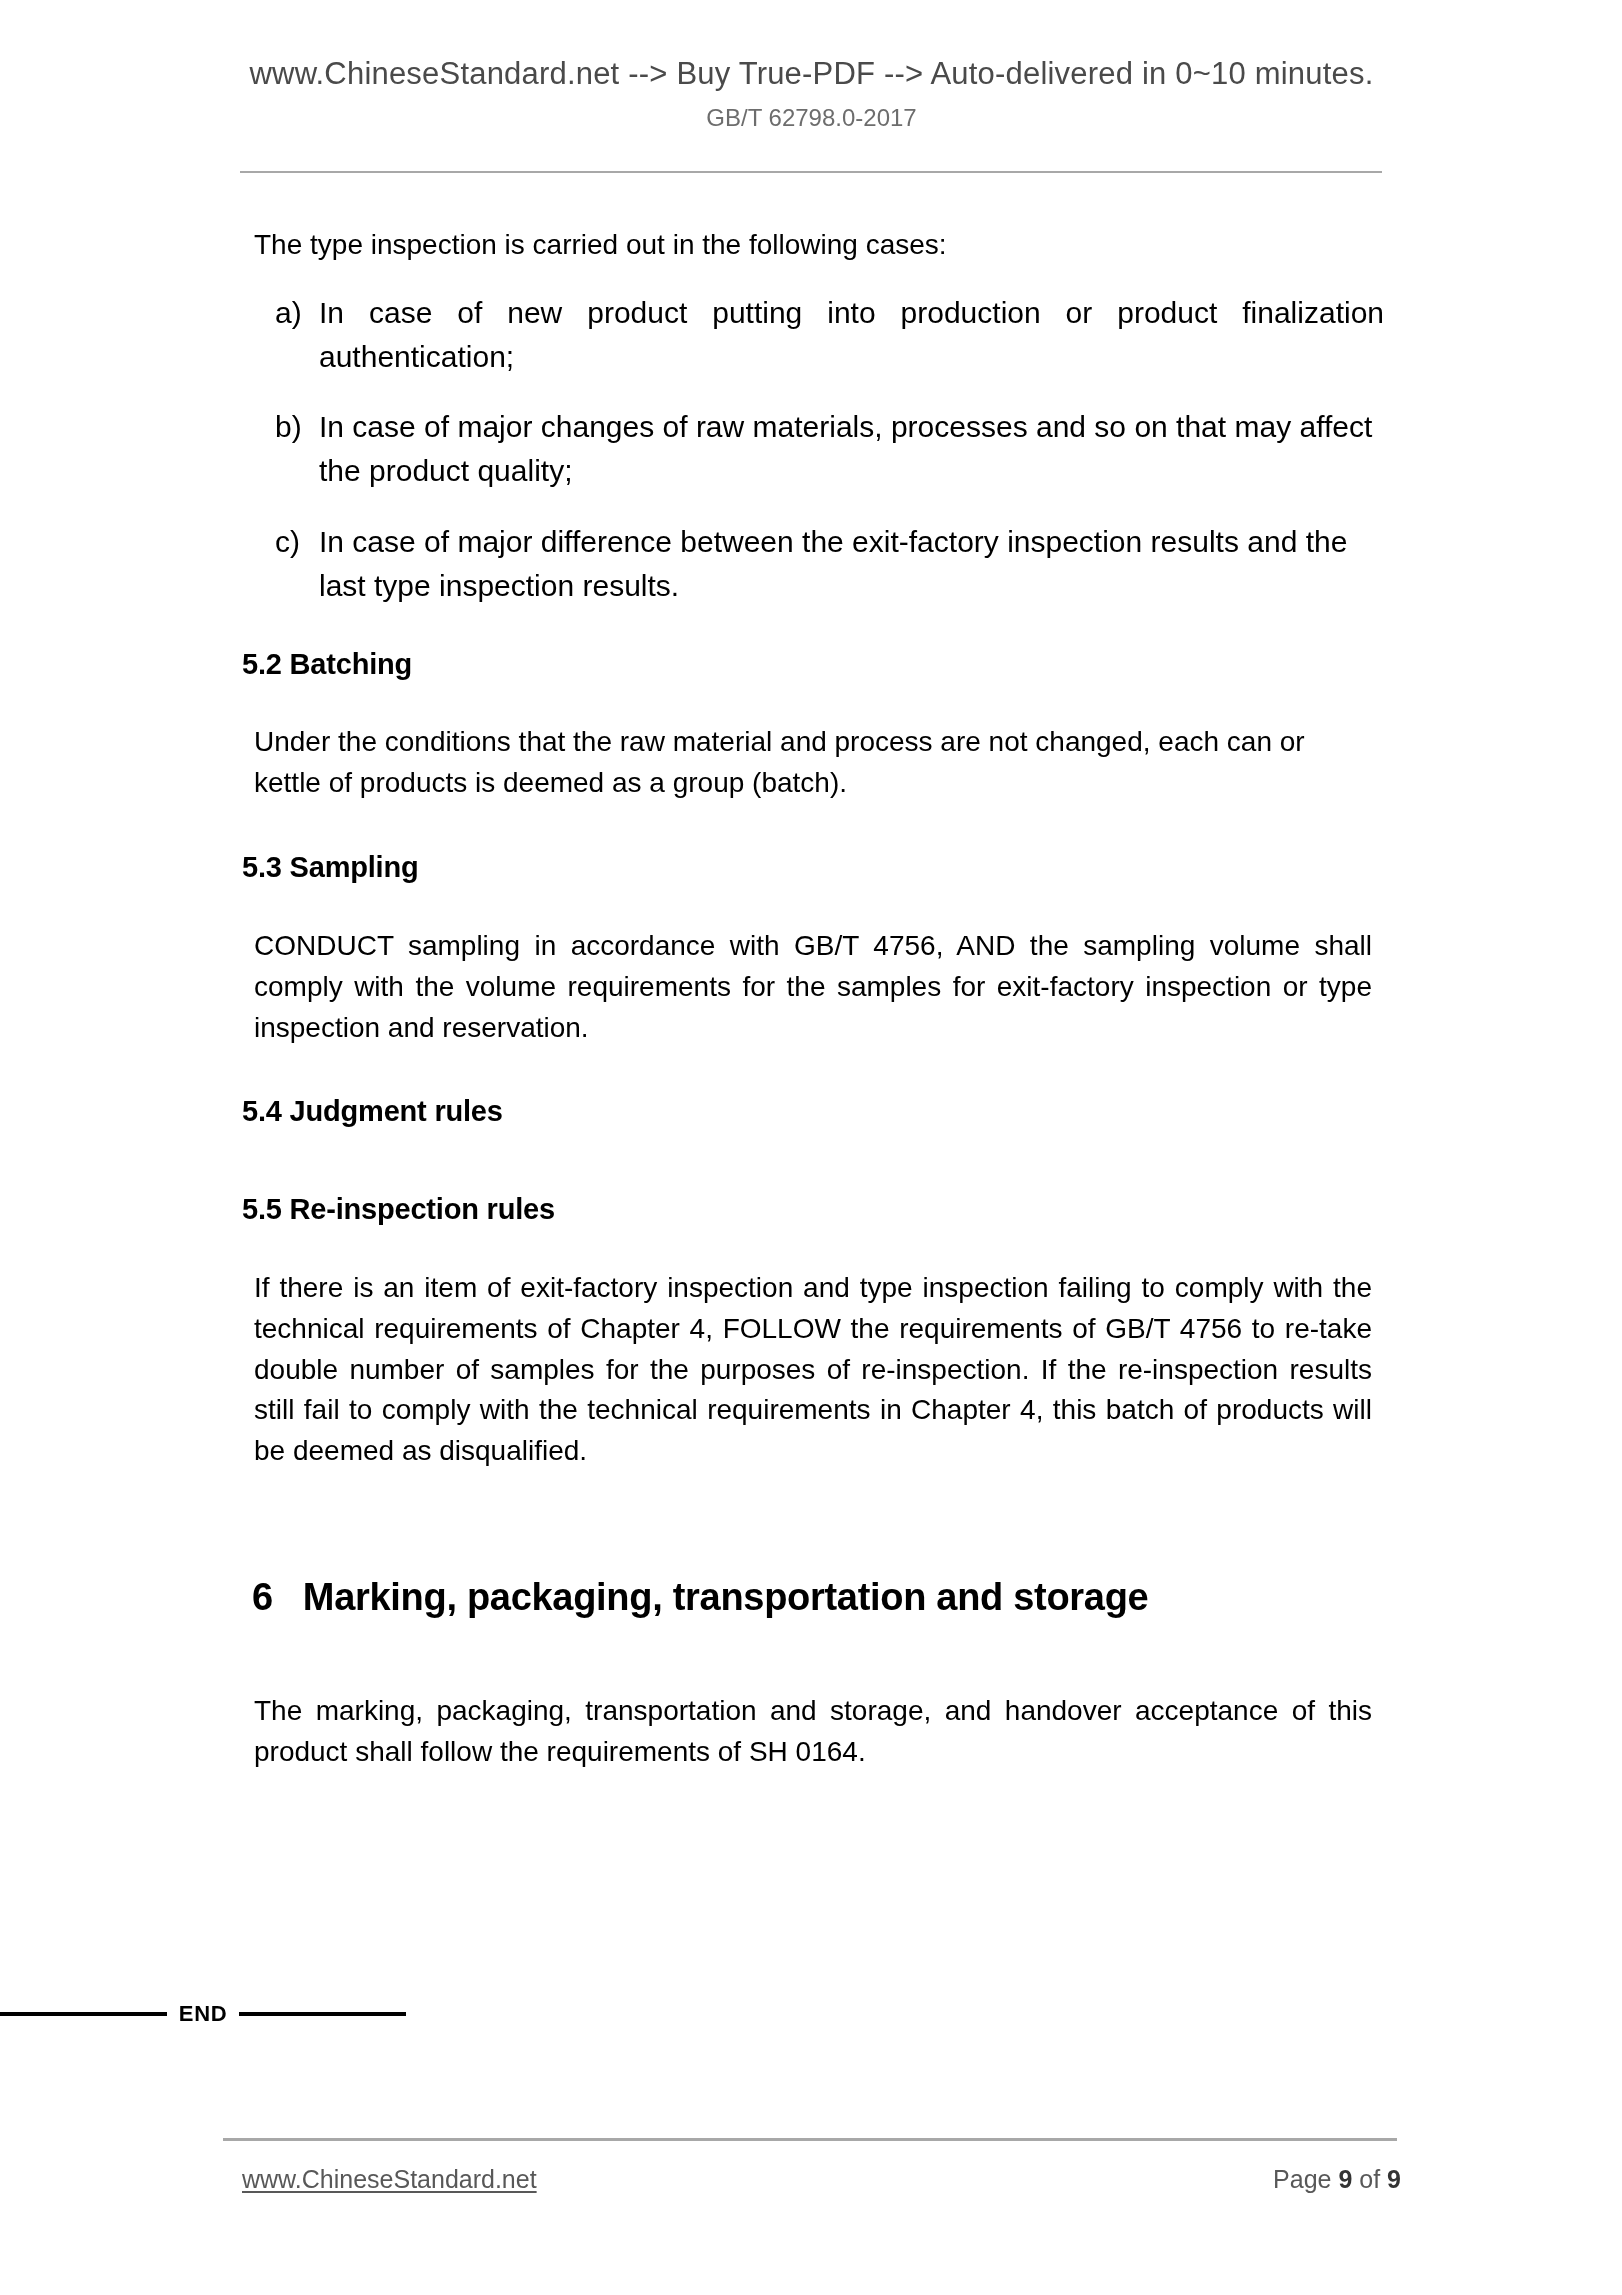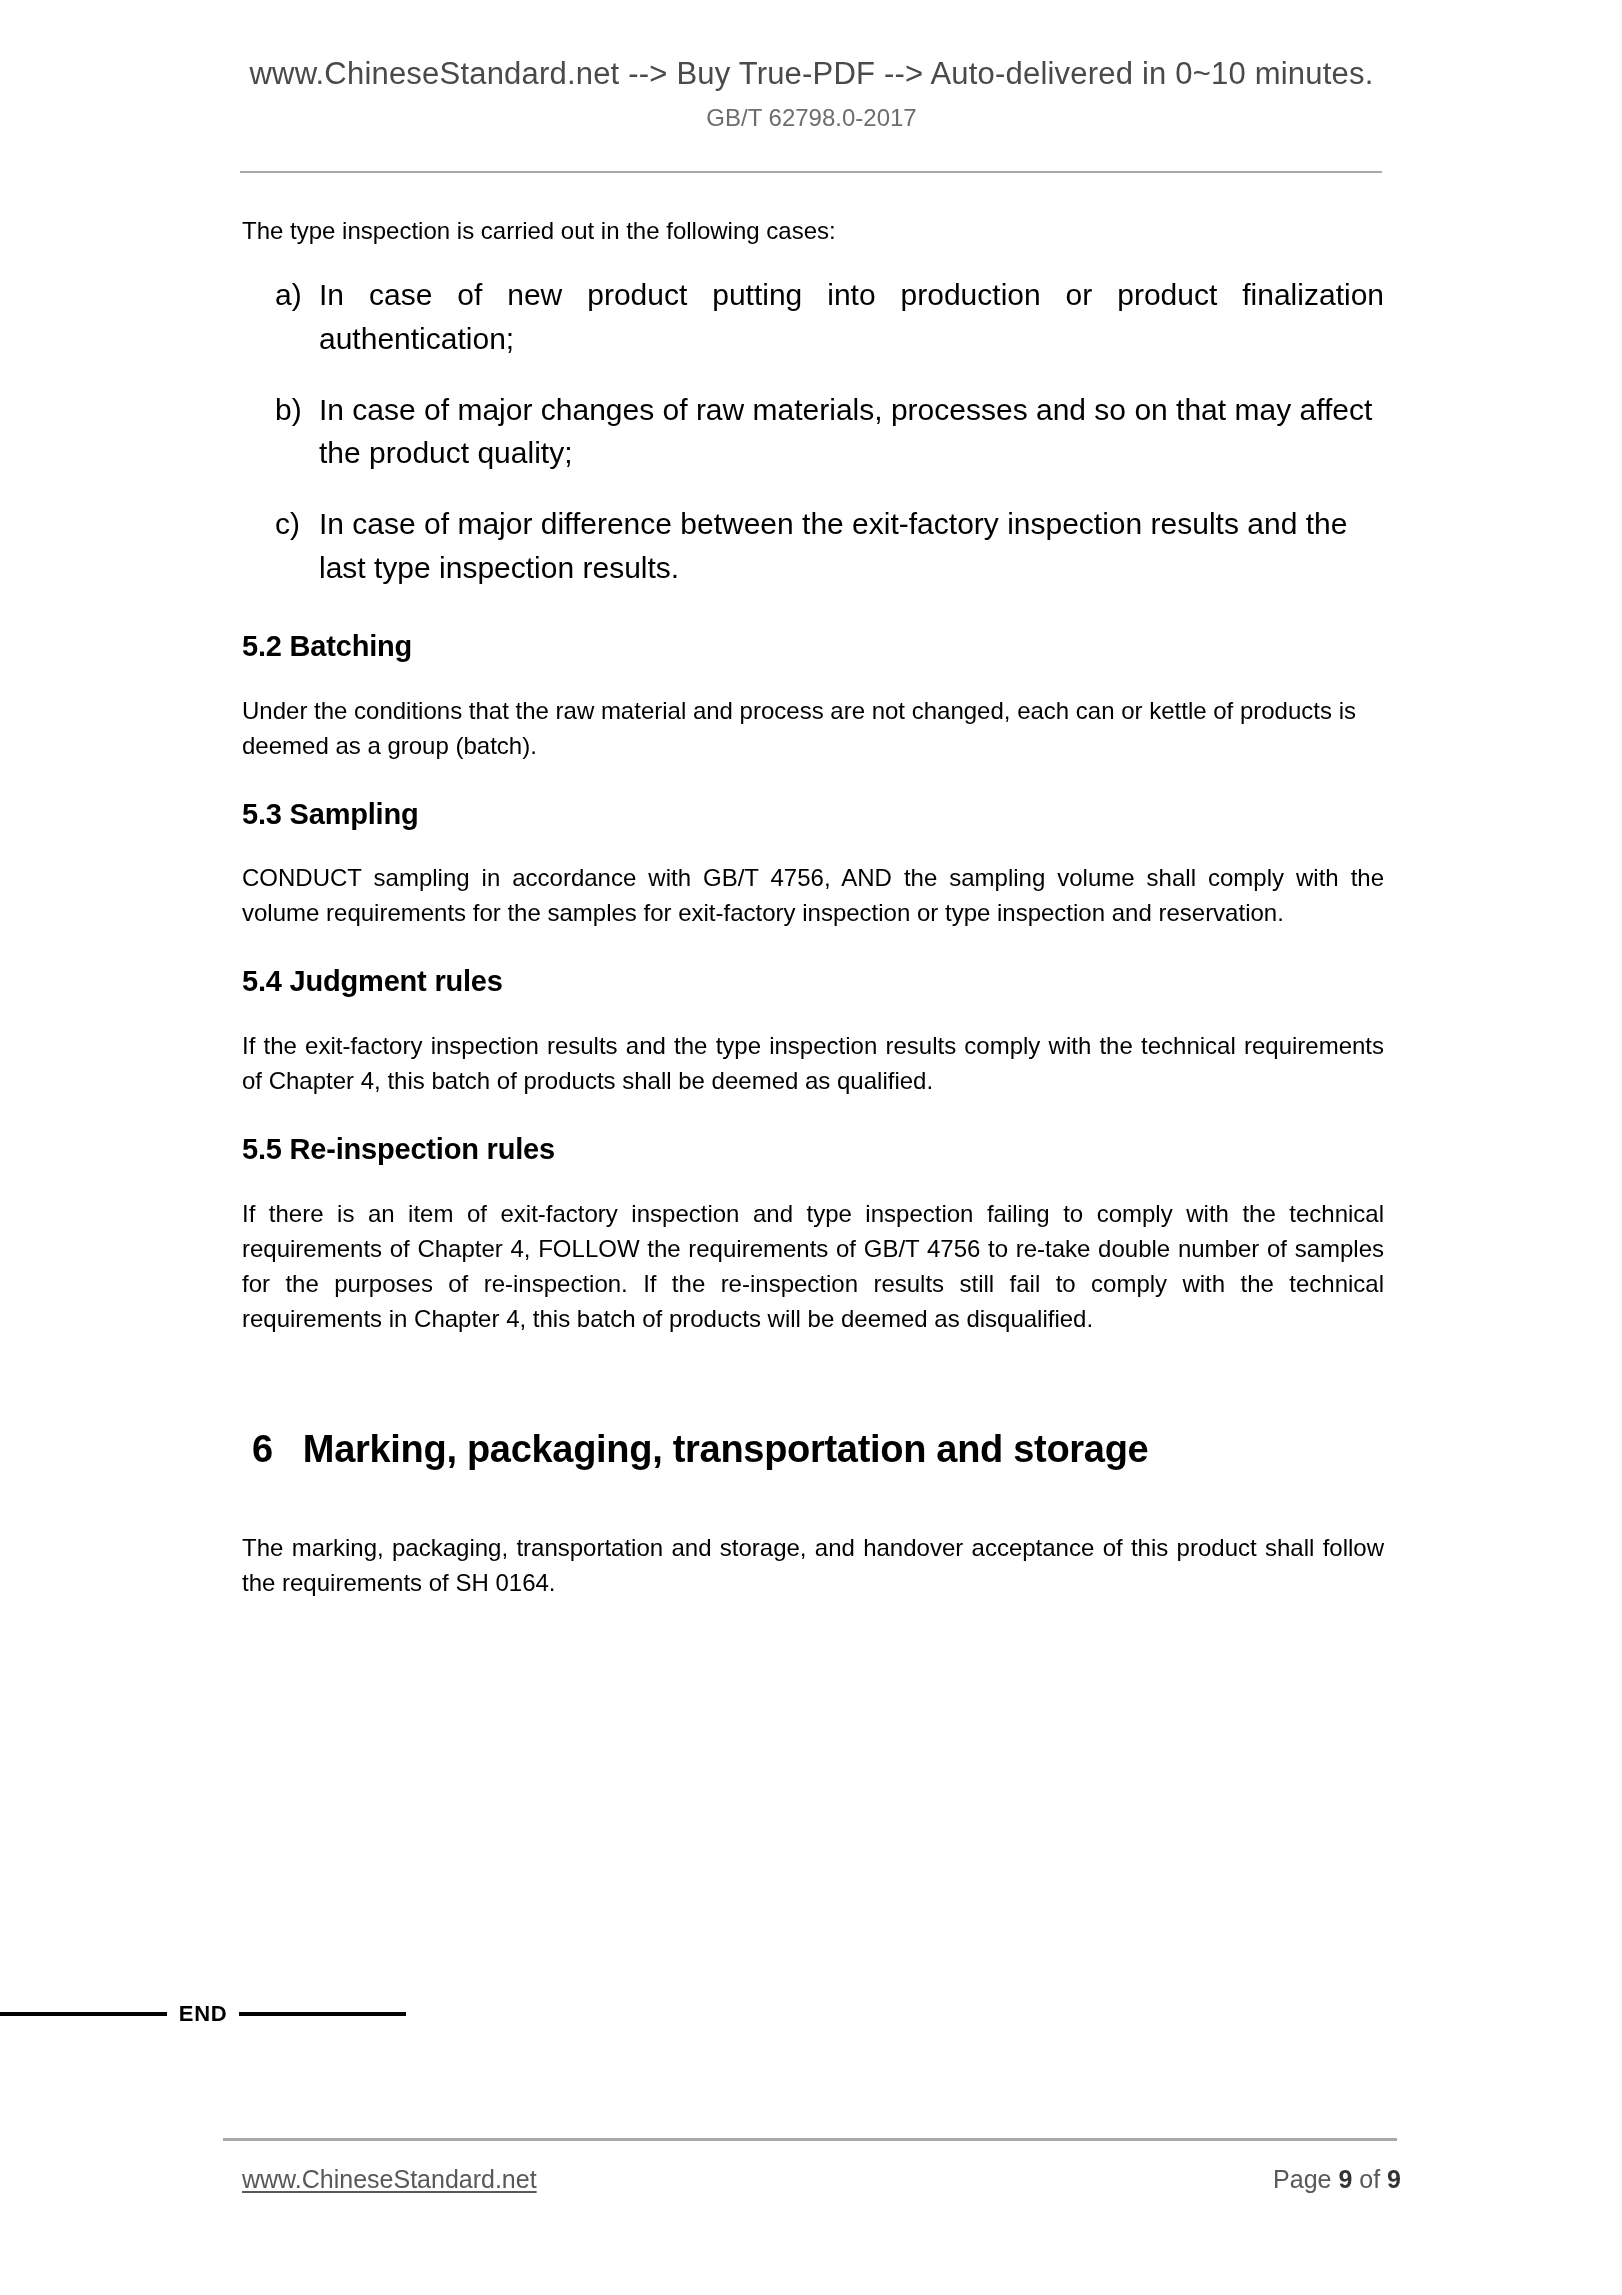--- a/index.html
+++ b/index.html
@@ -48,22 +48,22 @@
   }
 
   
   .body-area {
     position: absolute;
     left: 242px;
     top: 213px;
     width: 1142px;
   }
   p.para {
-    margin: 0;
-    font-size: 24px;
+    margin: 12px;
+    font-size: 28px;
     line-height: 1.46;
     text-align: justify;
     text-justify: inter-word;
     color: #000;
   }
   p.para.nojust {
     text-align: left;
   }
   .gap-32 { height: 27px; }
   .gap-40 { height: 33px; }
@@ -199,21 +199,20 @@
     <div class="gap-40"></div>
 
     <h3 class="subhead">5.3 Sampling</h3>
     <div class="gap-32"></div>
     <p class="para">CONDUCT sampling in accordance with GB/T 4756, AND the sampling volume shall comply with the volume requirements for the samples for exit-factory inspection or type inspection and reservation.</p>
 
     <div class="gap-40"></div>
 
     <h3 class="subhead">5.4 Judgment rules</h3>
     <div class="gap-32"></div>
-    <p class="para">If the exit-factory inspection results and the type inspection results comply with the technical requirements of Chapter 4, this batch of products shall be deemed as qualified.</p>
 
     <div class="gap-40"></div>
 
     <h3 class="subhead">5.5 Re-inspection rules</h3>
     <div class="gap-32"></div>
     <p class="para">If there is an item of exit-factory inspection and type inspection failing to comply with the technical requirements of Chapter 4, FOLLOW the requirements of GB/T 4756 to re-take double number of samples for the purposes of re-inspection. If the re-inspection results still fail to comply with the technical requirements in Chapter 4, this batch of products will be deemed as disqualified.</p>
 
     <div class="gap-56"></div>
     <div class="gap-40"></div>
 

